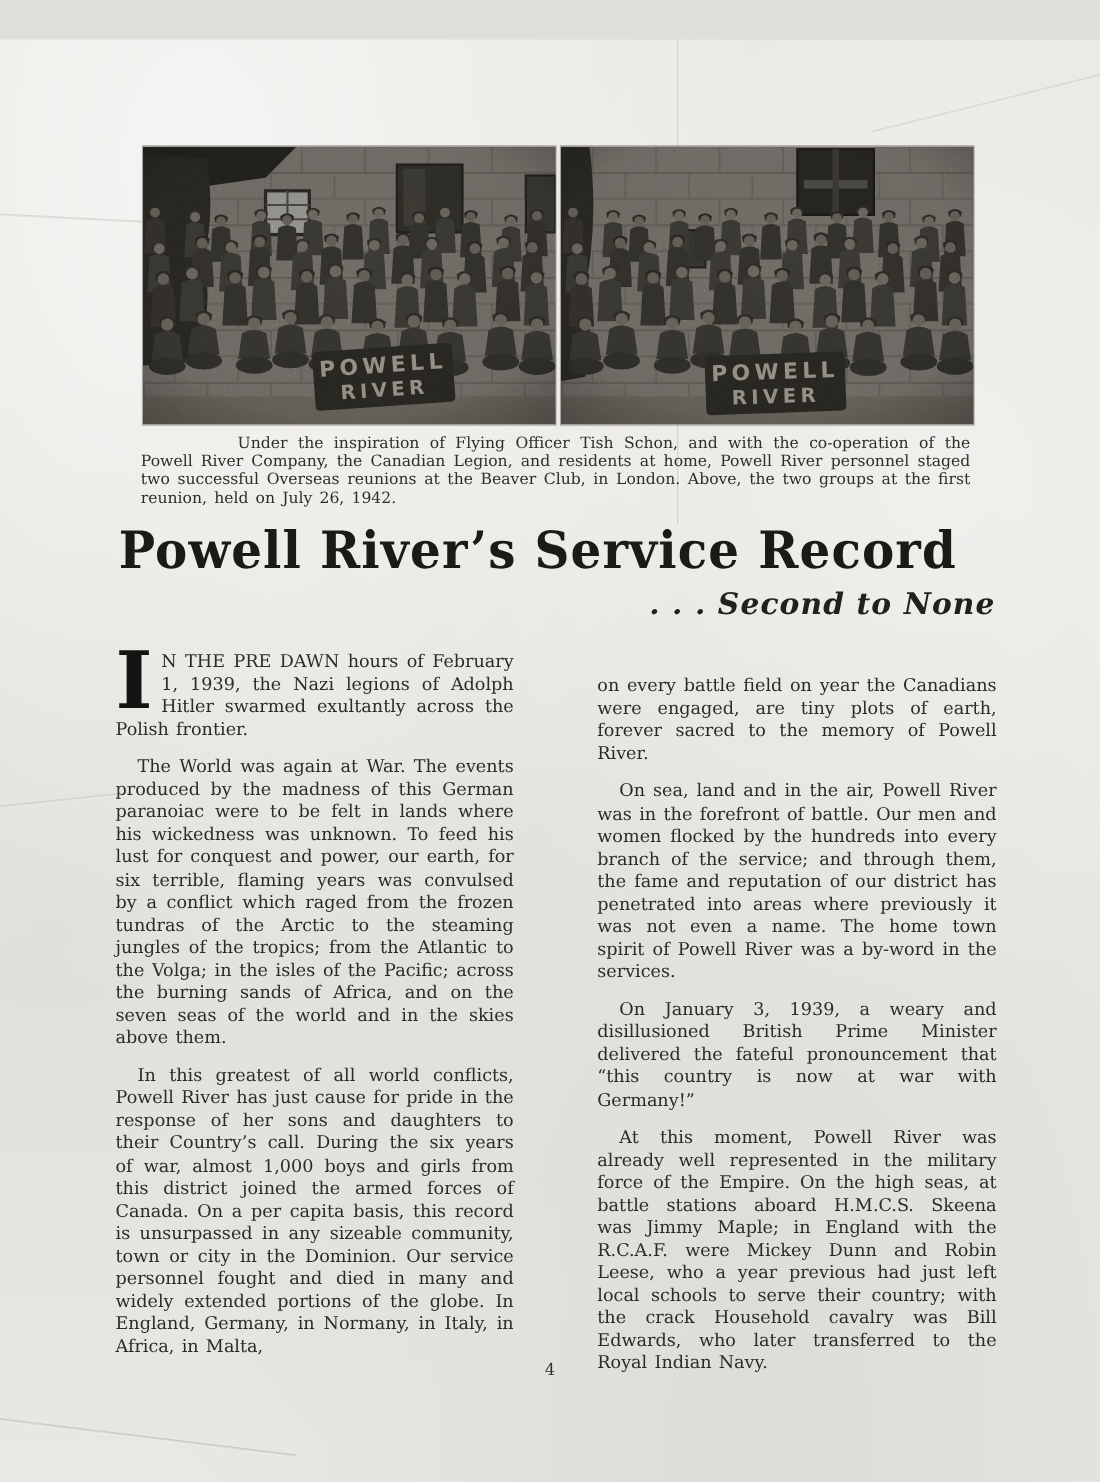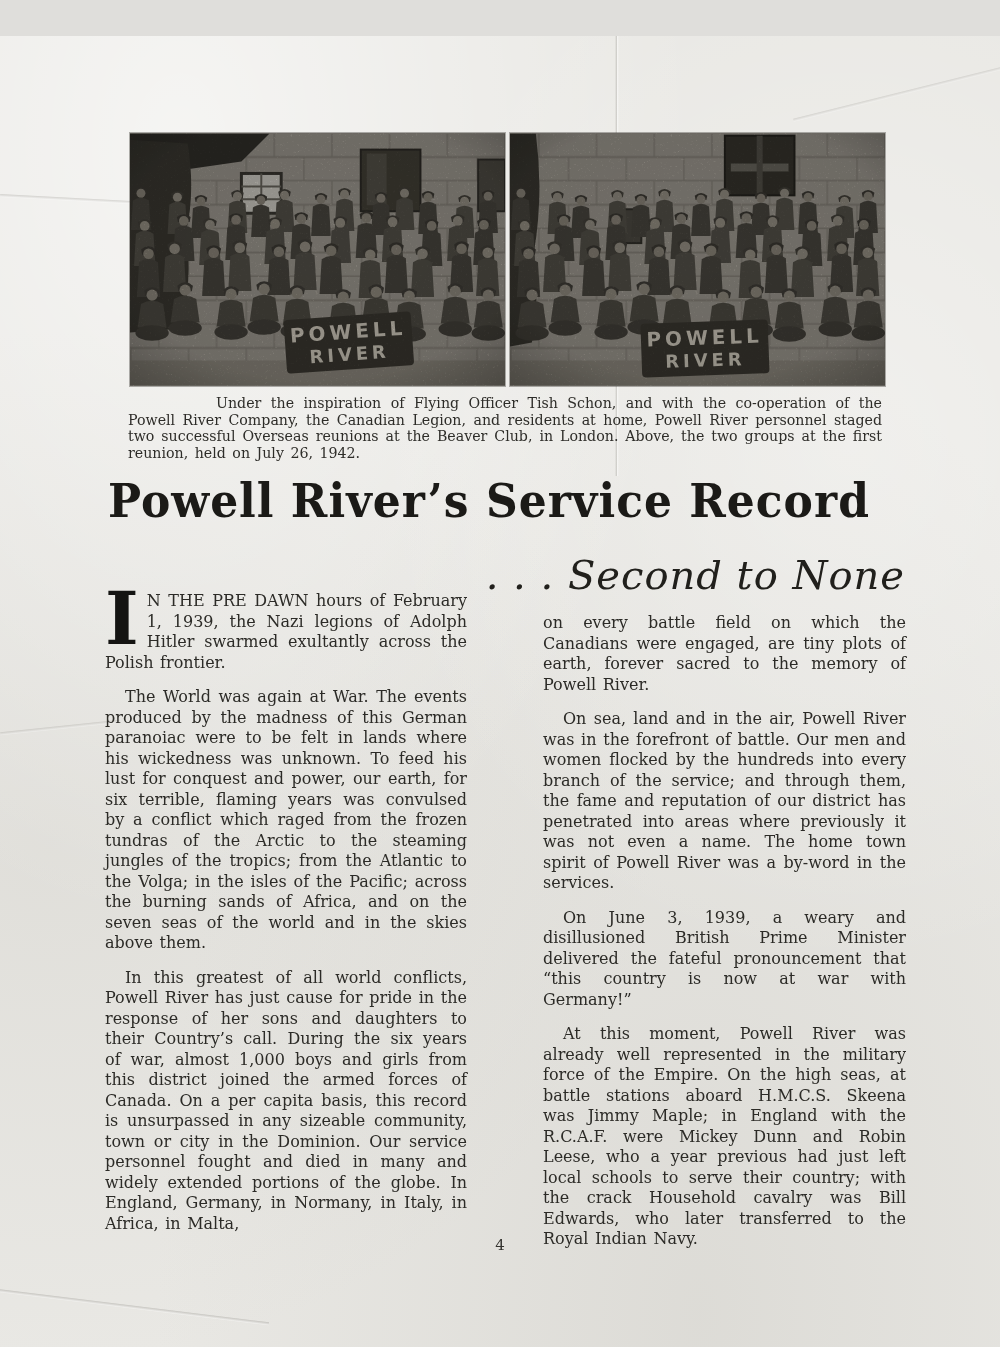--- a/index.html
+++ b/index.html
@@ -45,23 +45,23 @@
     font-size:14.2px;line-height:16.6px;text-align:justify;text-indent:88px;
     color:#2e2d29;margin:0;word-spacing:2px;
   }
   .title{
     position:absolute;left:108px;top:438px;width:800px;margin:0;
     font-family:"DejaVu Serif","Liberation Serif",serif;
     font-size:44px;font-weight:bold;letter-spacing:1px;color:#1b1a17;
     transform:scaleY(1.06);transform-origin:left top;white-space:nowrap;
   }
   .subtitle{
-    position:absolute;left:300px;top:516px;width:605px;margin:0;
+    position:absolute;left:300px;top:498px;width:605px;margin:0;
     text-align:right;font-family:"DejaVu Serif","Liberation Serif",serif;
-    font-style:italic;font-weight:normal;font-size:40px;color:#21201c;
+    font-style:italic;font-weight:bold;font-size:27px;color:#21201c;
     letter-spacing:1px;
   }
   .col{position:absolute;font-size:16px;line-height:20.5px;text-align:justify;word-spacing:1.5px;color:#2c2b27;}
   .col.left{left:105px;top:555px;width:362px;}
   .col.right{left:543px;top:577px;width:363px;}
   .col p{margin:0 0 14px 0;text-indent:20px;}
   .col p.first{text-indent:0;}
   .dropcap{
     float:left;font-weight:bold;font-size:72px;line-height:0.8;
     margin:-1px 8px 0 0;color:#141412;
@@ -266,21 +266,21 @@
   <h1 class="title">Powell River’s Service Record</h1>
   <div class="subtitle">. . . Second to None</div>
 
   <div class="col left">
     <p class="first"><span class="dropcap">I</span><span>N THE PRE DAWN hours of February 1, 1939, the Nazi legions of Adolph Hitler swarmed exultantly across the Polish frontier.</span></p>
     <p>The World was again at War. The events produced by the madness of this German paranoiac were to be felt in lands where his wickedness was unknown. To feed his lust for conquest and power, our earth, for six terrible, flaming years was convulsed by a conflict which raged from the frozen tundras of the Arctic to the steaming jungles of the tropics; from the Atlantic to the Volga; in the isles of the Pacific; across the burning sands of Africa, and on the seven seas of the world and in the skies above them.</p>
     <p>In this greatest of all world conflicts, Powell River has just cause for pride in the response of her sons and daughters to their Country’s call. During the six years of war, almost 1,000 boys and girls from this district joined the armed forces of Canada. On a per capita basis, this record is unsurpassed in any sizeable community, town or city in the Dominion. Our service personnel fought and died in many and widely extended portions of the globe. In England, Germany, in Normany, in Italy, in Africa, in Malta,</p>
   </div>
 
   <div class="col right">
-    <p class="first">on every battle field on which the Canadians were engaged, are tiny plots of earth, forever sacred to the memory of Powell River.</p>
+    <p class="first">on every battle field on year the Canadians were engaged, are tiny plots of earth, forever sacred to the memory of Powell River.</p>
     <p>On sea, land and in the air, Powell River was in the forefront of battle. Our men and women flocked by the hundreds into every branch of the service; and through them, the fame and reputation of our district has penetrated into areas where previously it was not even a name. The home town spirit of Powell River was a by-word in the services.</p>
-    <p>On June 3, 1939, a weary and disillusioned British Prime Minister delivered the fateful pronouncement that “this country is now at war with Germany!”</p>
+    <p>On January 3, 1939, a weary and disillusioned British Prime Minister delivered the fateful pronouncement that “this country is now at war with Germany!”</p>
     <p>At this moment, Powell River was already well represented in the military force of the Empire. On the high seas, at battle stations aboard H.M.C.S. Skeena was Jimmy Maple; in England with the R.C.A.F. were Mickey Dunn and Robin Leese, who a year previous had just left local schools to serve their country; with the crack Household cavalry was Bill Edwards, who later transferred to the Royal Indian Navy.</p>
   </div>
 
   <div class="page-number">4</div>
 
 </div>
 
 </body></html>

